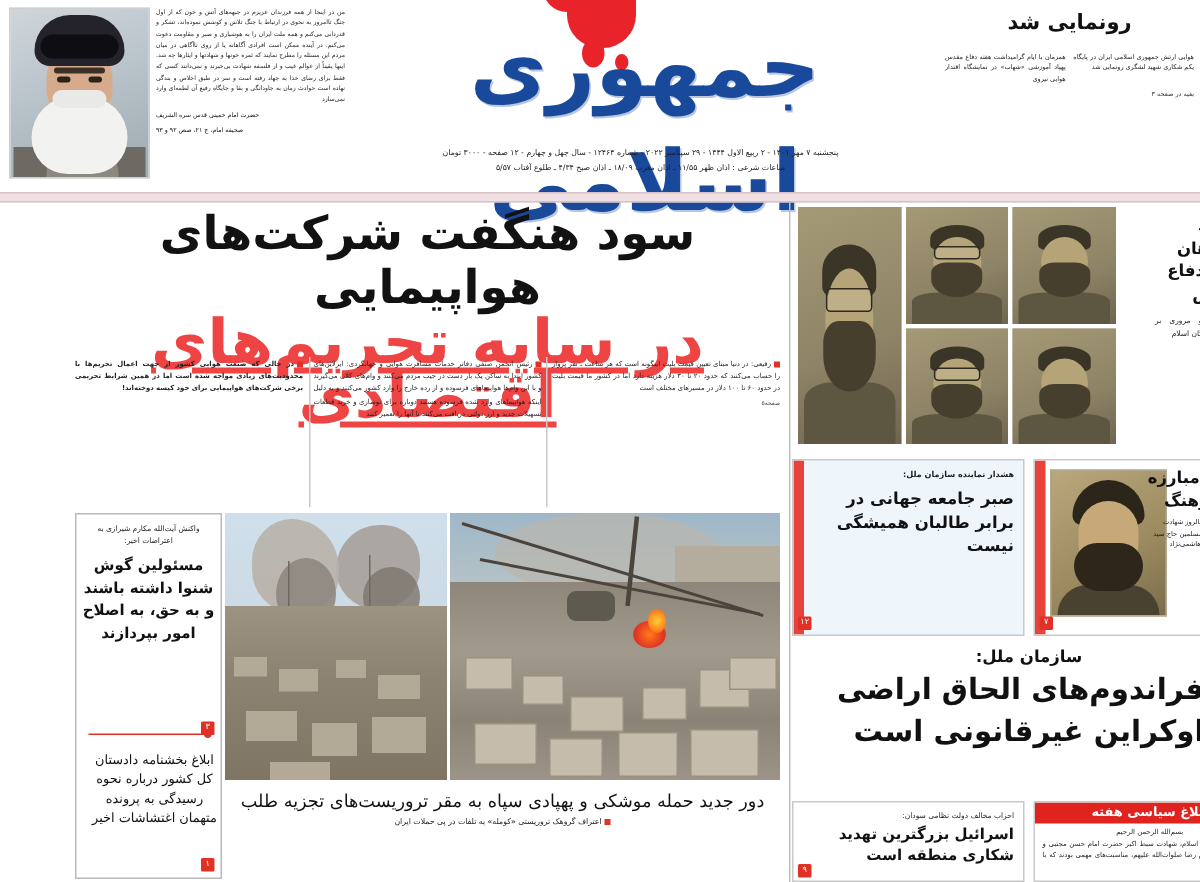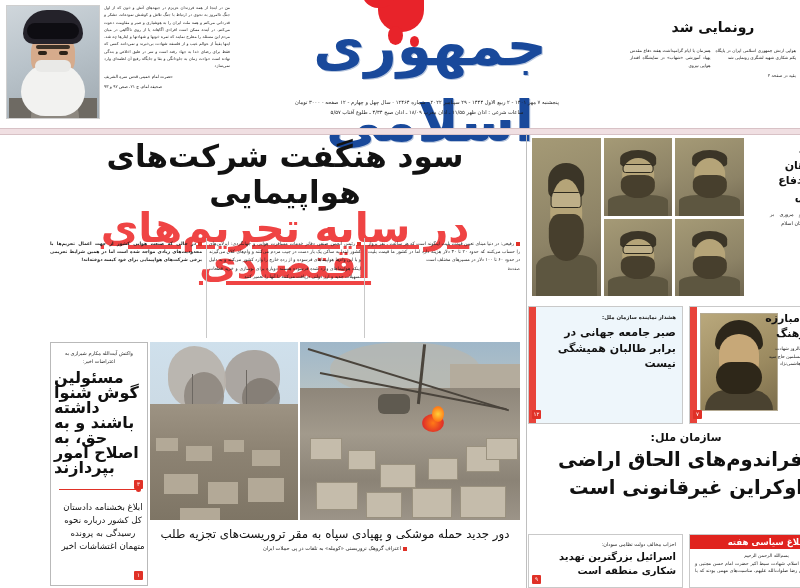--- a/index.html
+++ b/index.html
@@ -102,21 +102,21 @@
   .lc .more{color:#444;font-size:4px;}
 
   .vrule{position:absolute;top:104px;width:1px;height:100px;background:#c9c9c9;}
 
   
   .leftbox{
     position:absolute;left:4px;top:208px;width:96px;height:242px;
     border:1px solid #b9b9b9;background:#fff;direction:rtl;overflow:hidden;
   }
   .lb-kicker{font-size:5px;line-height:8.4px;text-align:center;color:#1f1f1f;padding:6px 4px 0;}
-  .lb-head{font-size:16px;line-height:15px;font-weight:bold;text-align:left;color:#111;padding:4px 3px 0;}
+  .lb-head{font-size:10px;line-height:15px;font-weight:bold;text-align:center;color:#111;padding:4px 3px 0;}
   .lb-page{position:absolute;right:4px;top:128px;}
   .pagebadge{display:inline-block;width:9px;height:9px;background:#e03127;color:#fff;
     font-size:5.5px;line-height:9px;text-align:center;border-radius:1px;}
   .lb-div{position:absolute;left:8px;top:146px;width:80px;height:1px;background:#e03127;}
   .lb-div:before{content:"";position:absolute;right:-2px;top:-2px;width:5px;height:5px;background:#e03127;border-radius:50%;}
   .lb-head2{font-size:8.6px;line-height:13px;text-align:center;color:#111;padding:0 4px;position:absolute;top:158px;width:88px;left:4px;}
   .lb-page2{position:absolute;right:4px;bottom:4px;}
 
   
   .photoA{position:absolute;left:104px;top:208px;width:148px;height:178px;overflow:hidden;background:#b7c6d2;}
@@ -242,21 +242,21 @@
       <div class="blood-dot"></div>
       <div class="mh-title">جمهوری اسلامی</div>
     </div>
 
     <div class="dateline">
       <div class="ln">پنجشنبه ۷ مهر ۱۴۰۱ - ۲ ربیع الاول ۱۴۴۴ - ۲۹ سپتامبر ۲۰۲۲ - شماره ۱۲۴۶۴ - سال چهل و چهارم - ۱۲ صفحه - ۳۰۰۰ تومان</div>
       <div class="ln">ساعات شرعی : اذان ظهر ۱۱/۵۵ ـ اذان مغرب ۱۸/۰۹ ـ اذان صبح ۴/۳۴ ـ طلوع آفتاب ۵/۵۷</div>
     </div>
 
     <div class="masthead-right">
-      <div class="mr-head" style="margin-top:16px">رونمایی شد</div>
+      <div class="mr-head" style="margin-top:4px">رونمایی شد</div>
       <div class="mr-cols">
         <div class="c">همزمان با ایام گرامیداشت هفته دفاع مقدس پهپاد آموزشی «شهاب» در نمایشگاه اقتدار هوایی نیروی</div>
         <div class="c">هوایی ارتش جمهوری اسلامی ایران در پایگاه یکم شکاری شهید لشگری رونمایی شد</div>
       </div>
       <div class="mr-more">بقیه در صفحه ۳</div>
     </div>
 
     <div class="band-rule"></div>
   </div>
 

